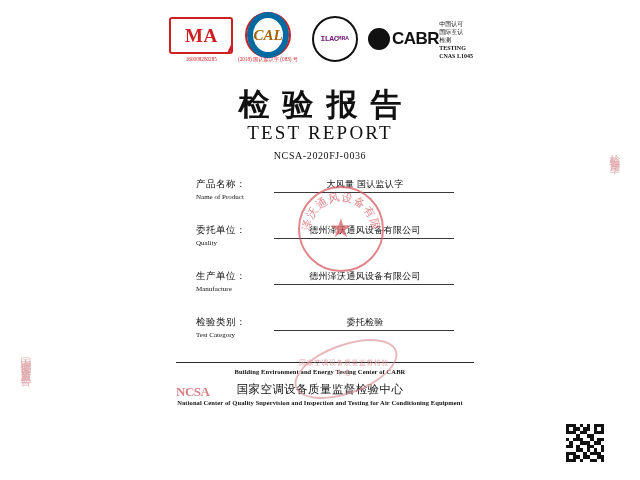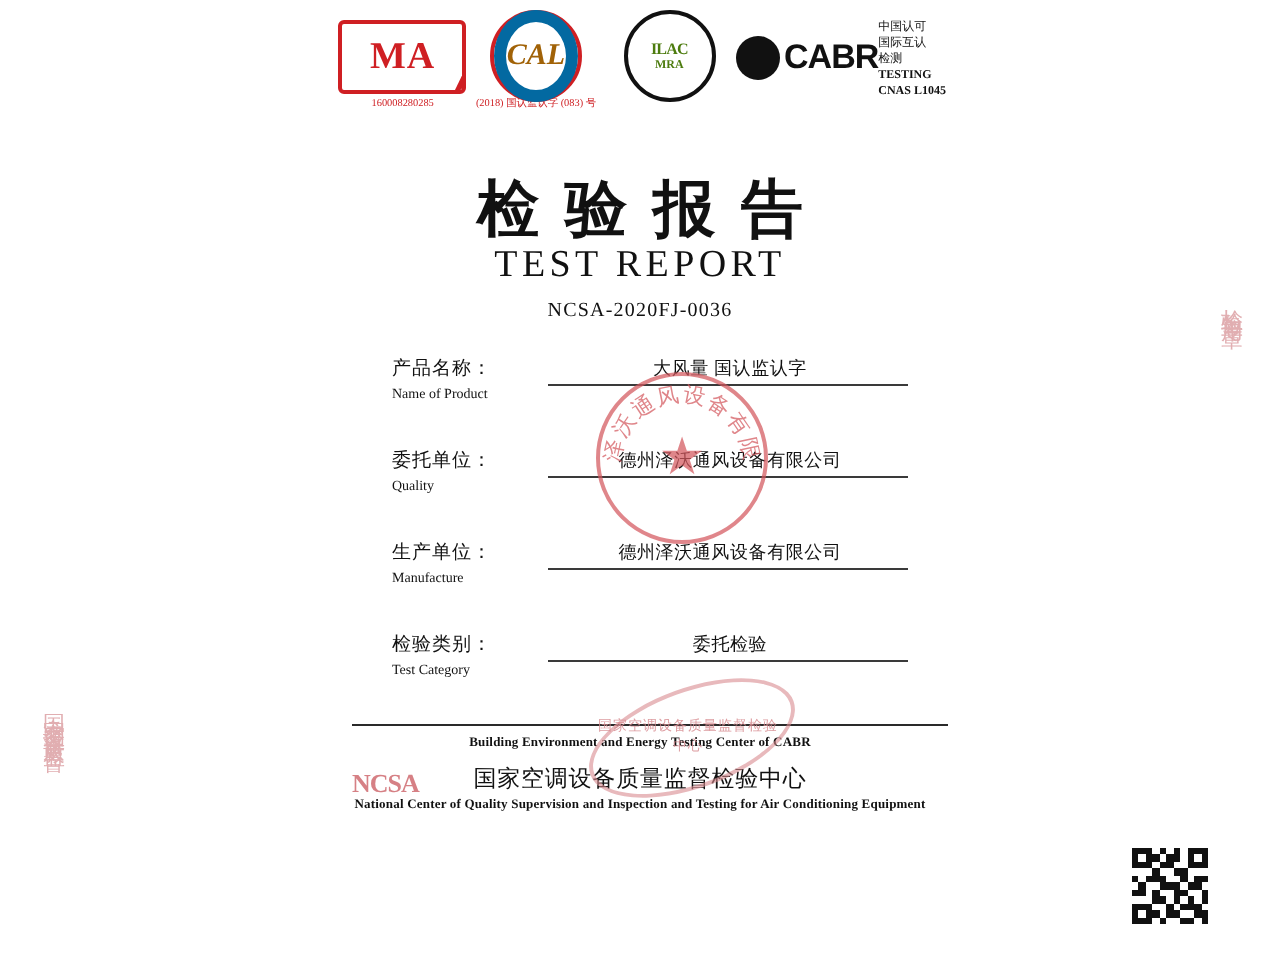--- a/index.html
+++ b/index.html
@@ -21,21 +21,21 @@
     background: #ffffff;
   }
   
   .cert-row {
     position: absolute;
     top: 8px;
     left: 168px;
     width: 312px;
     height: 62px;
     display: flex;
-    align-items: flex-start;
+    align-items: center;
     justify-content: space-between;
   }
   .cert {
     text-align: center;
     width: 76px;
   }
   .cert-mark {
     height: 40px;
     display: flex;
     align-items: center;
@@ -105,24 +105,25 @@
     font-style: italic;
     font-family: "Liberation Serif", serif;
   }
   
   .ilac-mark {
     width: 42px;
     height: 42px;
     border-radius: 50%;
     border: 2px solid #111;
     display: flex;
-    flex-direction: column;
+    flex-direction: row;
     align-items: center;
     justify-content: center;
-    color: #4d7c0f;
+    color: #701a75;
+    font-family: Liberation Mono, monospace;
   }
   .ilac-mark .ilac-top {
     font-size: 8px;
     font-weight: bold;
     letter-spacing: -0.4px;
     line-height: 1;
   }
   .ilac-mark .ilac-bot {
     font-size: 6px;
     font-weight: bold;

